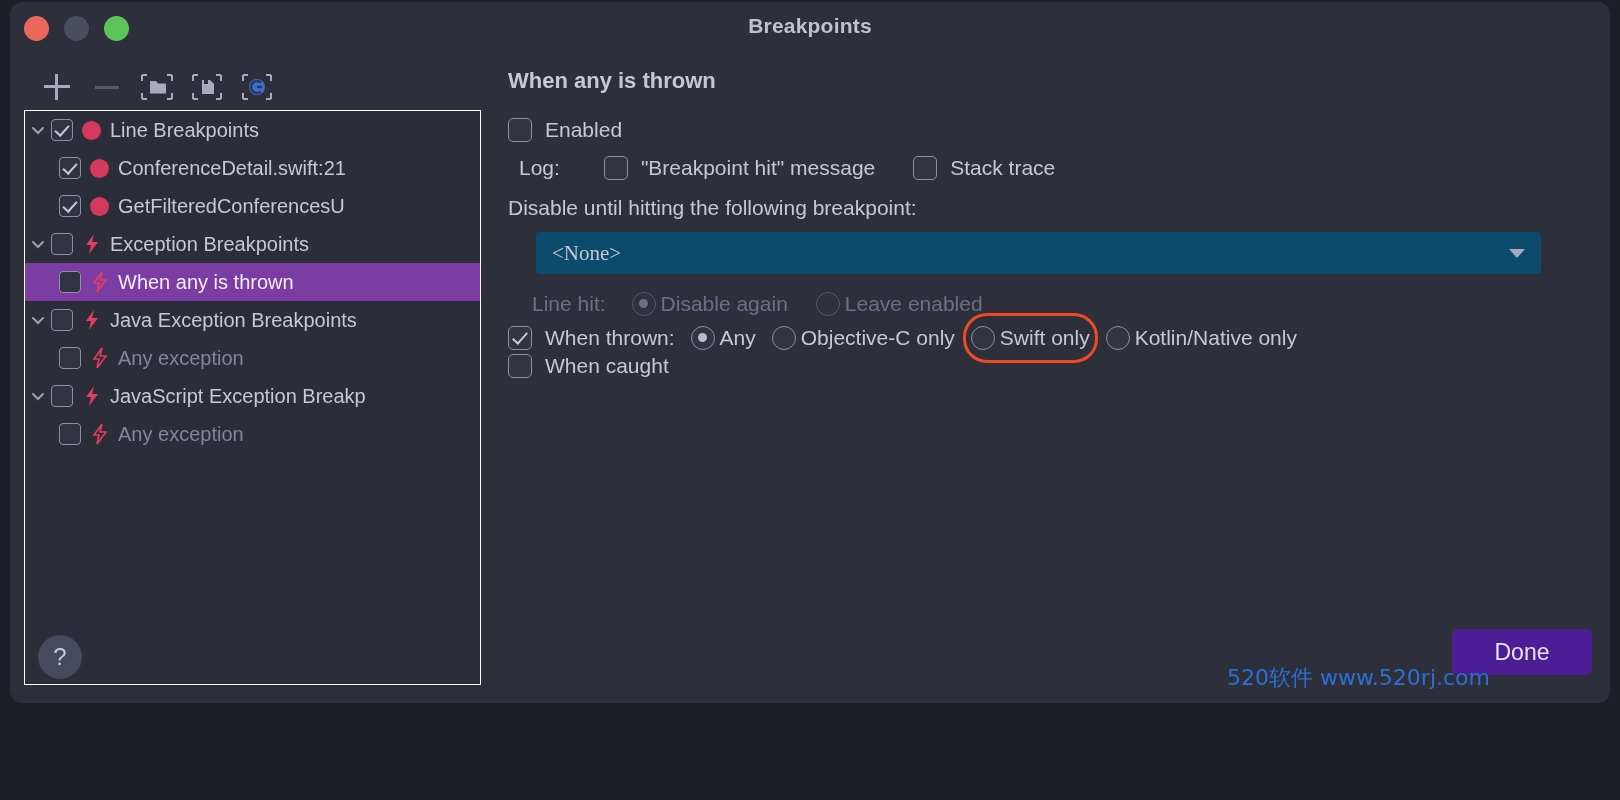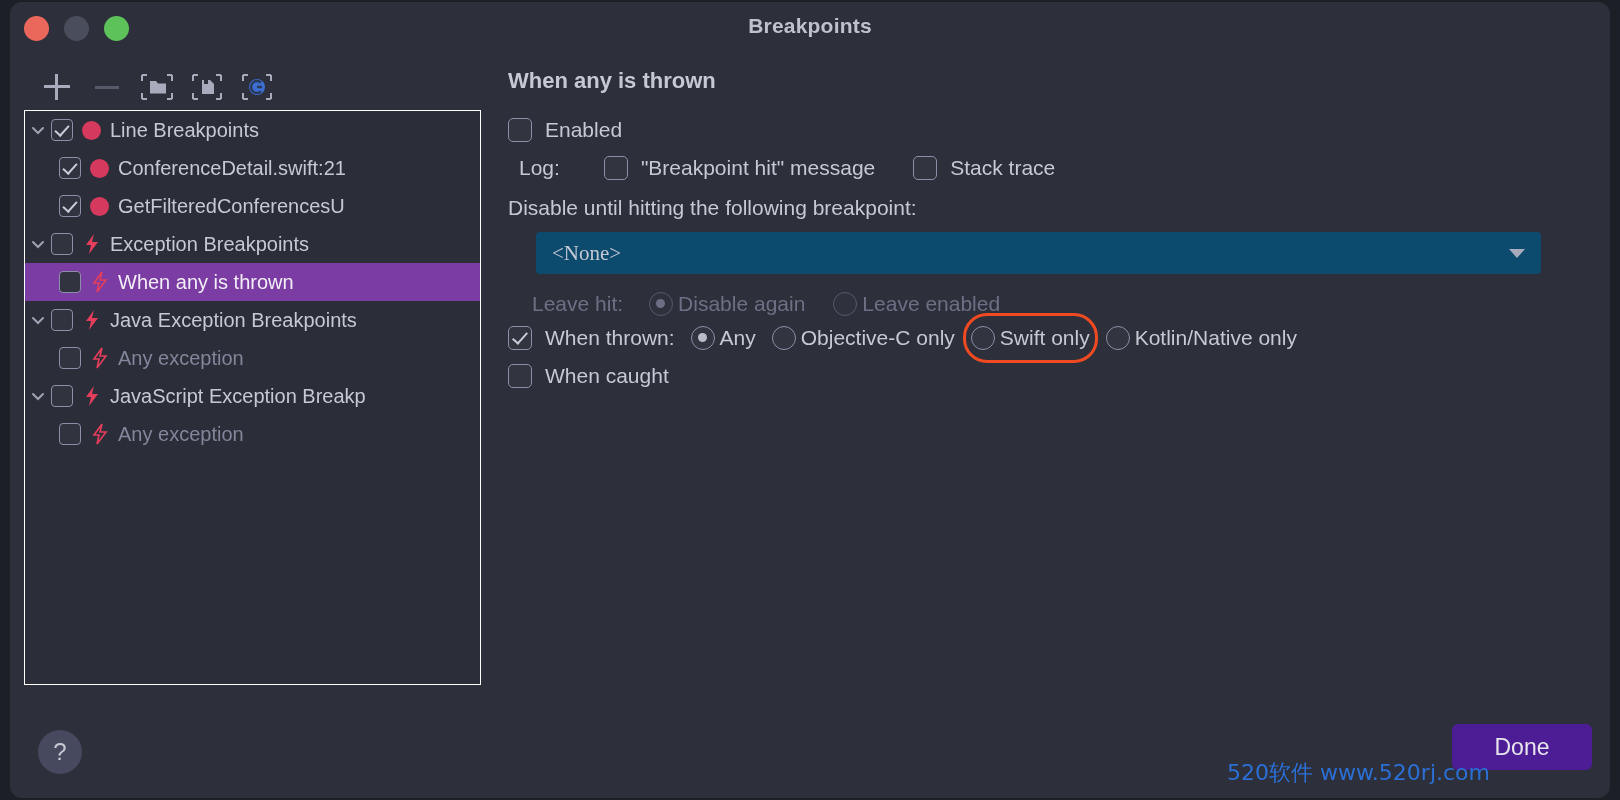--- a/index.html
+++ b/index.html
@@ -12,21 +12,21 @@
     height: 800px;
     overflow: hidden;
     font-family: "Liberation Sans", sans-serif;
   }
 
   #window {
     position: absolute;
     left: 10px;
     top: 2px;
     width: 1600px;
-    height: 796px;
+    height: 701px;
     background: #2d2f3b;
     border-radius: 12px;
     overflow: hidden;
   }
 
   
   #titlebar {
     position: absolute;
     left: 0; top: 0;
     width: 100%;
@@ -263,21 +263,21 @@
     width: 0; height: 0;
     border-left: 8px solid transparent;
     border-right: 8px solid transparent;
     border-top: 9px solid #a7abbb;
   }
 
   #afterhit-row { display: flex; align-items: center; margin: 18px 0 10px 24px; }
   #afterhit-row .sp1 { width: 26px; }
   #afterhit-row .sp2 { width: 28px; }
 
-  #whenthrown-row { display: flex; align-items: center; margin-bottom: 14px; position: relative; }
+  #whenthrown-row { display: flex; align-items: center; margin-bottom: 4px; position: relative; }
   #whenthrown-row .sp { width: 16px; }
 
   #swift-highlight {
     position: absolute;
     left: 569px;
     top: -12px;
     width: 164px;
     height: 48px;
     border: 3.5px solid #f04a23;
     border-radius: 24px;
@@ -485,21 +485,21 @@
     </div>
 
     <div id="disable-label">Disable until hitting the following breakpoint:</div>
 
     <div id="combo">
       <span id="combo-value">&lt;None&gt;</span>
       <span id="combo-arrow"></span>
     </div>
 
     <div id="afterhit-row">
-      <span class="static-label dim">Leave hit:</span>
+      <span class="static-label dim">Line hit:</span>
       <span class="sp1"></span>
       <div class="radio dim sel"></div>
       <span class="radio-label dim">Disable again</span>
       <span class="sp2"></span>
       <div class="radio dim"></div>
       <span class="radio-label dim">Leave enabled</span>
     </div>
 
     <div id="whenthrown-row">
       <div class="chk checked"></div>

